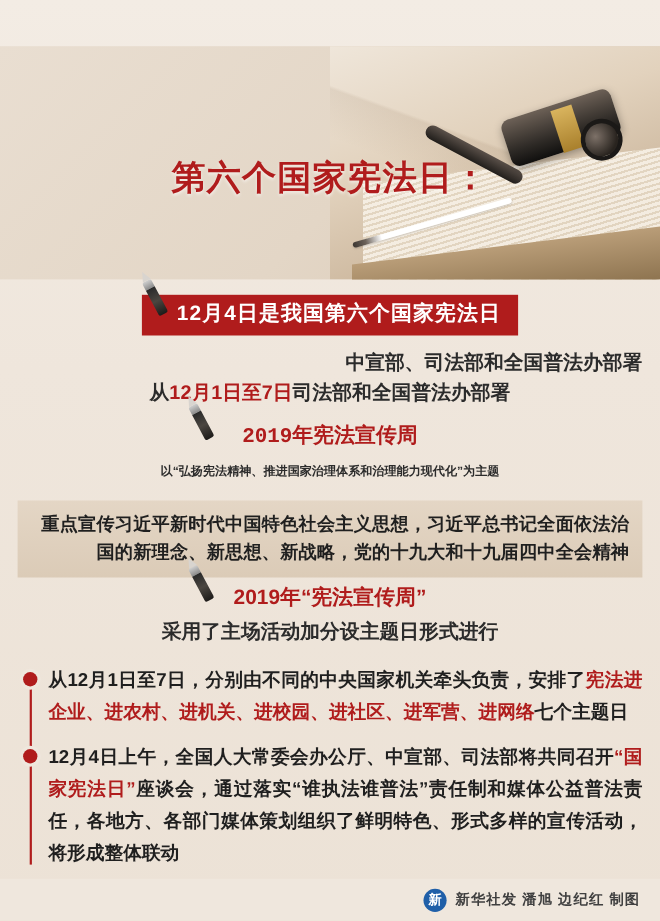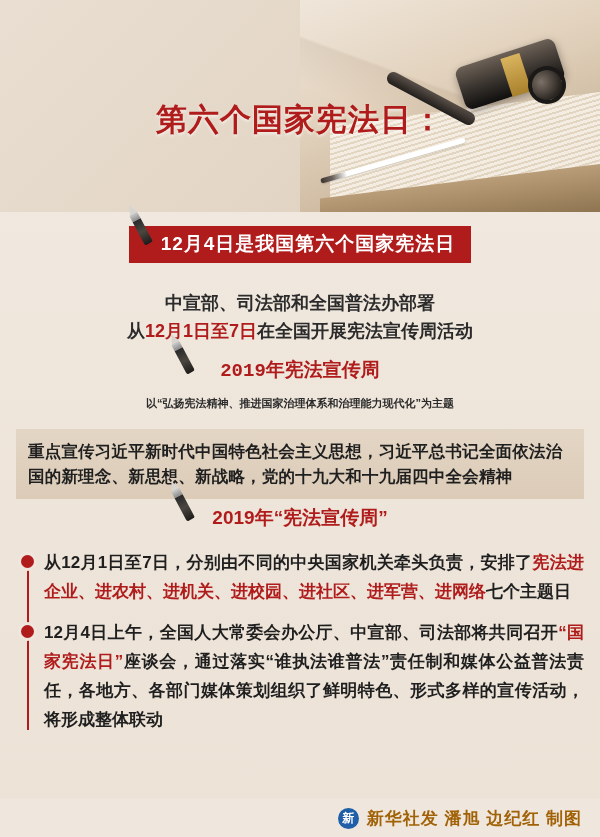--- a/index.html
+++ b/index.html
@@ -21,20 +21,21 @@
     box-sizing: border-box;
     overflow: hidden;
   }
 
   
   .hero {
     position: relative;
     height: 212px;
     background: linear-gradient(135deg, #e9ded1 0%, #e3d6c6 55%, #d9c9b5 100%);
     overflow: hidden;
+    margin-top: 42px;
   }
   .hero-book {
     position: absolute;
     right: 0;
     top: 0;
     width: 300px;
     height: 212px;
     background:
       linear-gradient(200deg, rgba(255,255,255,0.0) 45%, rgba(120,90,60,0.10) 46%, rgba(120,90,60,0.0) 60%),
       linear-gradient(160deg, #efe6da 0%, #e2d2bd 40%, #cbb69c 75%, #bda78b 100%);
@@ -204,20 +205,21 @@
     font-size: 11px;
     font-weight: bold;
     text-align: center;
     line-height: 28px;
   }
 
   .cards {
     display: flex;
     gap: 10px;
     margin-top: 12px;
+    text-align: right;
   }
   .card {
     flex: 1;
     background: linear-gradient(180deg, #e4d6c5 0%, #dbcbb7 100%);
     color: #1f1f1f;
     font-size: 16.5px;
     font-weight: bold;
     line-height: 25px;
     padding: 10px 12px;
     box-sizing: border-box;
@@ -283,22 +285,22 @@
     border-radius: 50%;
     background: #1f5fa8;
     color: #fff;
     font-size: 12px;
     line-height: 21px;
     text-align: center;
     margin-right: 8px;
     font-weight: bold;
   }
   .footer-text {
-    color: #a16207;
-    font-size: 17px;
+    color: #404040;
+    font-size: 13px;
     font-weight: bold;
     letter-spacing: 1px;
   }
 </style>
 </head>
 <body>
 
 <div class="poster">
 
   <div class="hero">
@@ -317,39 +319,40 @@
     </div>
   </div>
 
   <div class="body-wrap">
 
     <div class="row center" style="margin-top:14px;">
       <div class="pen-mark" style="left:108px; top:-2px;"></div>
       <div class="redbar">12月4日是我国第六个国家宪法日</div>
     </div>
 
-    <div class="dark-line" style="margin-top:26px;">中宣部、司法部和全国普法办部署</div>
+    <div class="dark-line" style="margin-top:10px;text-align:right;">中宣部、司法部和全国普法办部署</div>
     <div class="dark-line">
-      <span>从</span><span class="red">12月1日至7日</span><span>在全国开展宪法宣传周活动</span>
+      <span>从</span><span class="red">12月1日至7日</span><span>司法部和全国普法办部署</span>
     </div>
 
     <div class="row" style="margin-top:12px;font-family:Liberation Mono, monospace;">
       <div class="pen-mark" style="left:150px; top:-4px;"></div>
       <div class="red-head">2019年宪法宣传周</div>
     </div>
     <div class="theme-line" style="margin-top:4px;">以“弘扬宪法精神、推进国家治理体系和治理能力现代化”为主题</div>
 
     <div class="cards">
       <div class="card">重点宣传习近平新时代中国特色社会主义思想，习近平总书记全面依法治国的新理念、新思想、新战略，党的十九大和十九届四中全会精神</div>
     </div>
 
     <div class="row" style="margin-top:5px;">
       <div class="pen-mark" style="left:150px; top:-4px;"></div>
       <div class="red-head">2019年“宪法宣传周”</div>
     </div>
+    <div class="dark-line" style="margin-top:2px;">采用了主场活动加分设主题日形式进行</div>
 
     <div class="timeline">
       <div class="tl-line"></div>
 
       <div class="tl-item">
         <div class="tl-dot"></div>
         <div class="tl-text">
           <span>从12月1日至7日，分别由不同的中央国家机关牵头负责，安排了</span><span class="red">宪法进企业、进农村、进机关、进校园、进社区、进军营、进网络</span><span>七个主题日</span>
         </div>
       </div>

